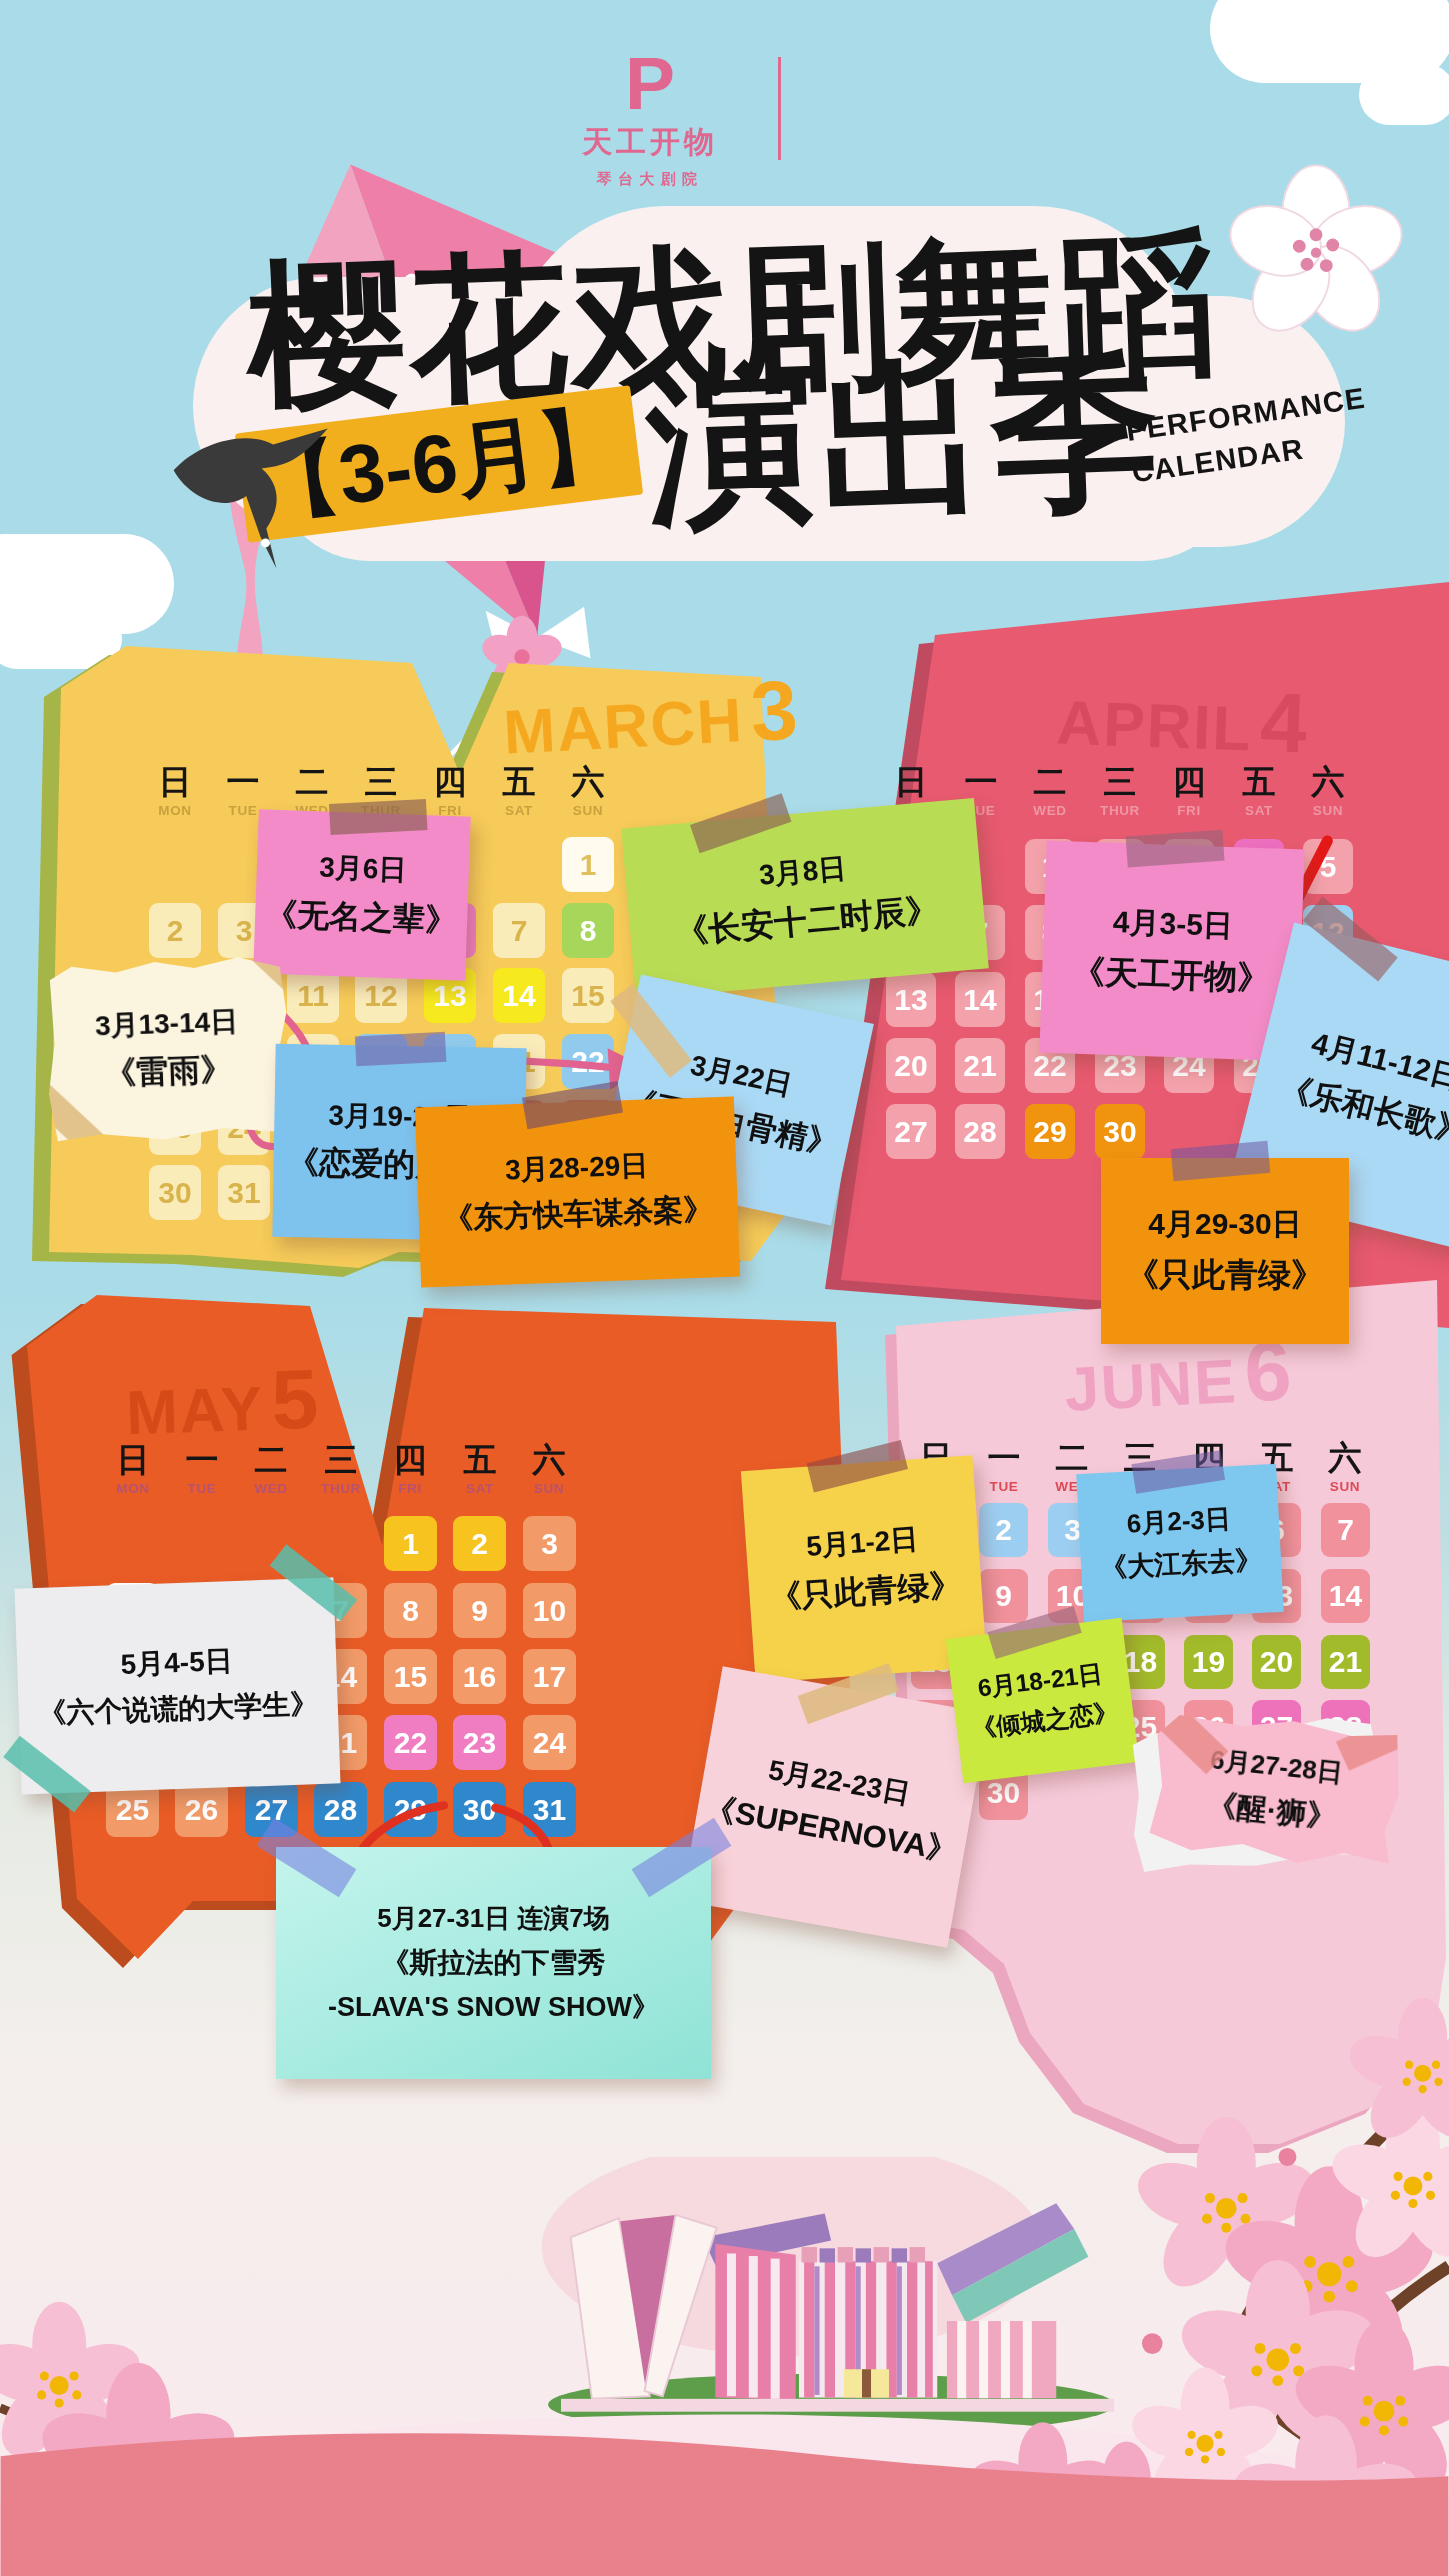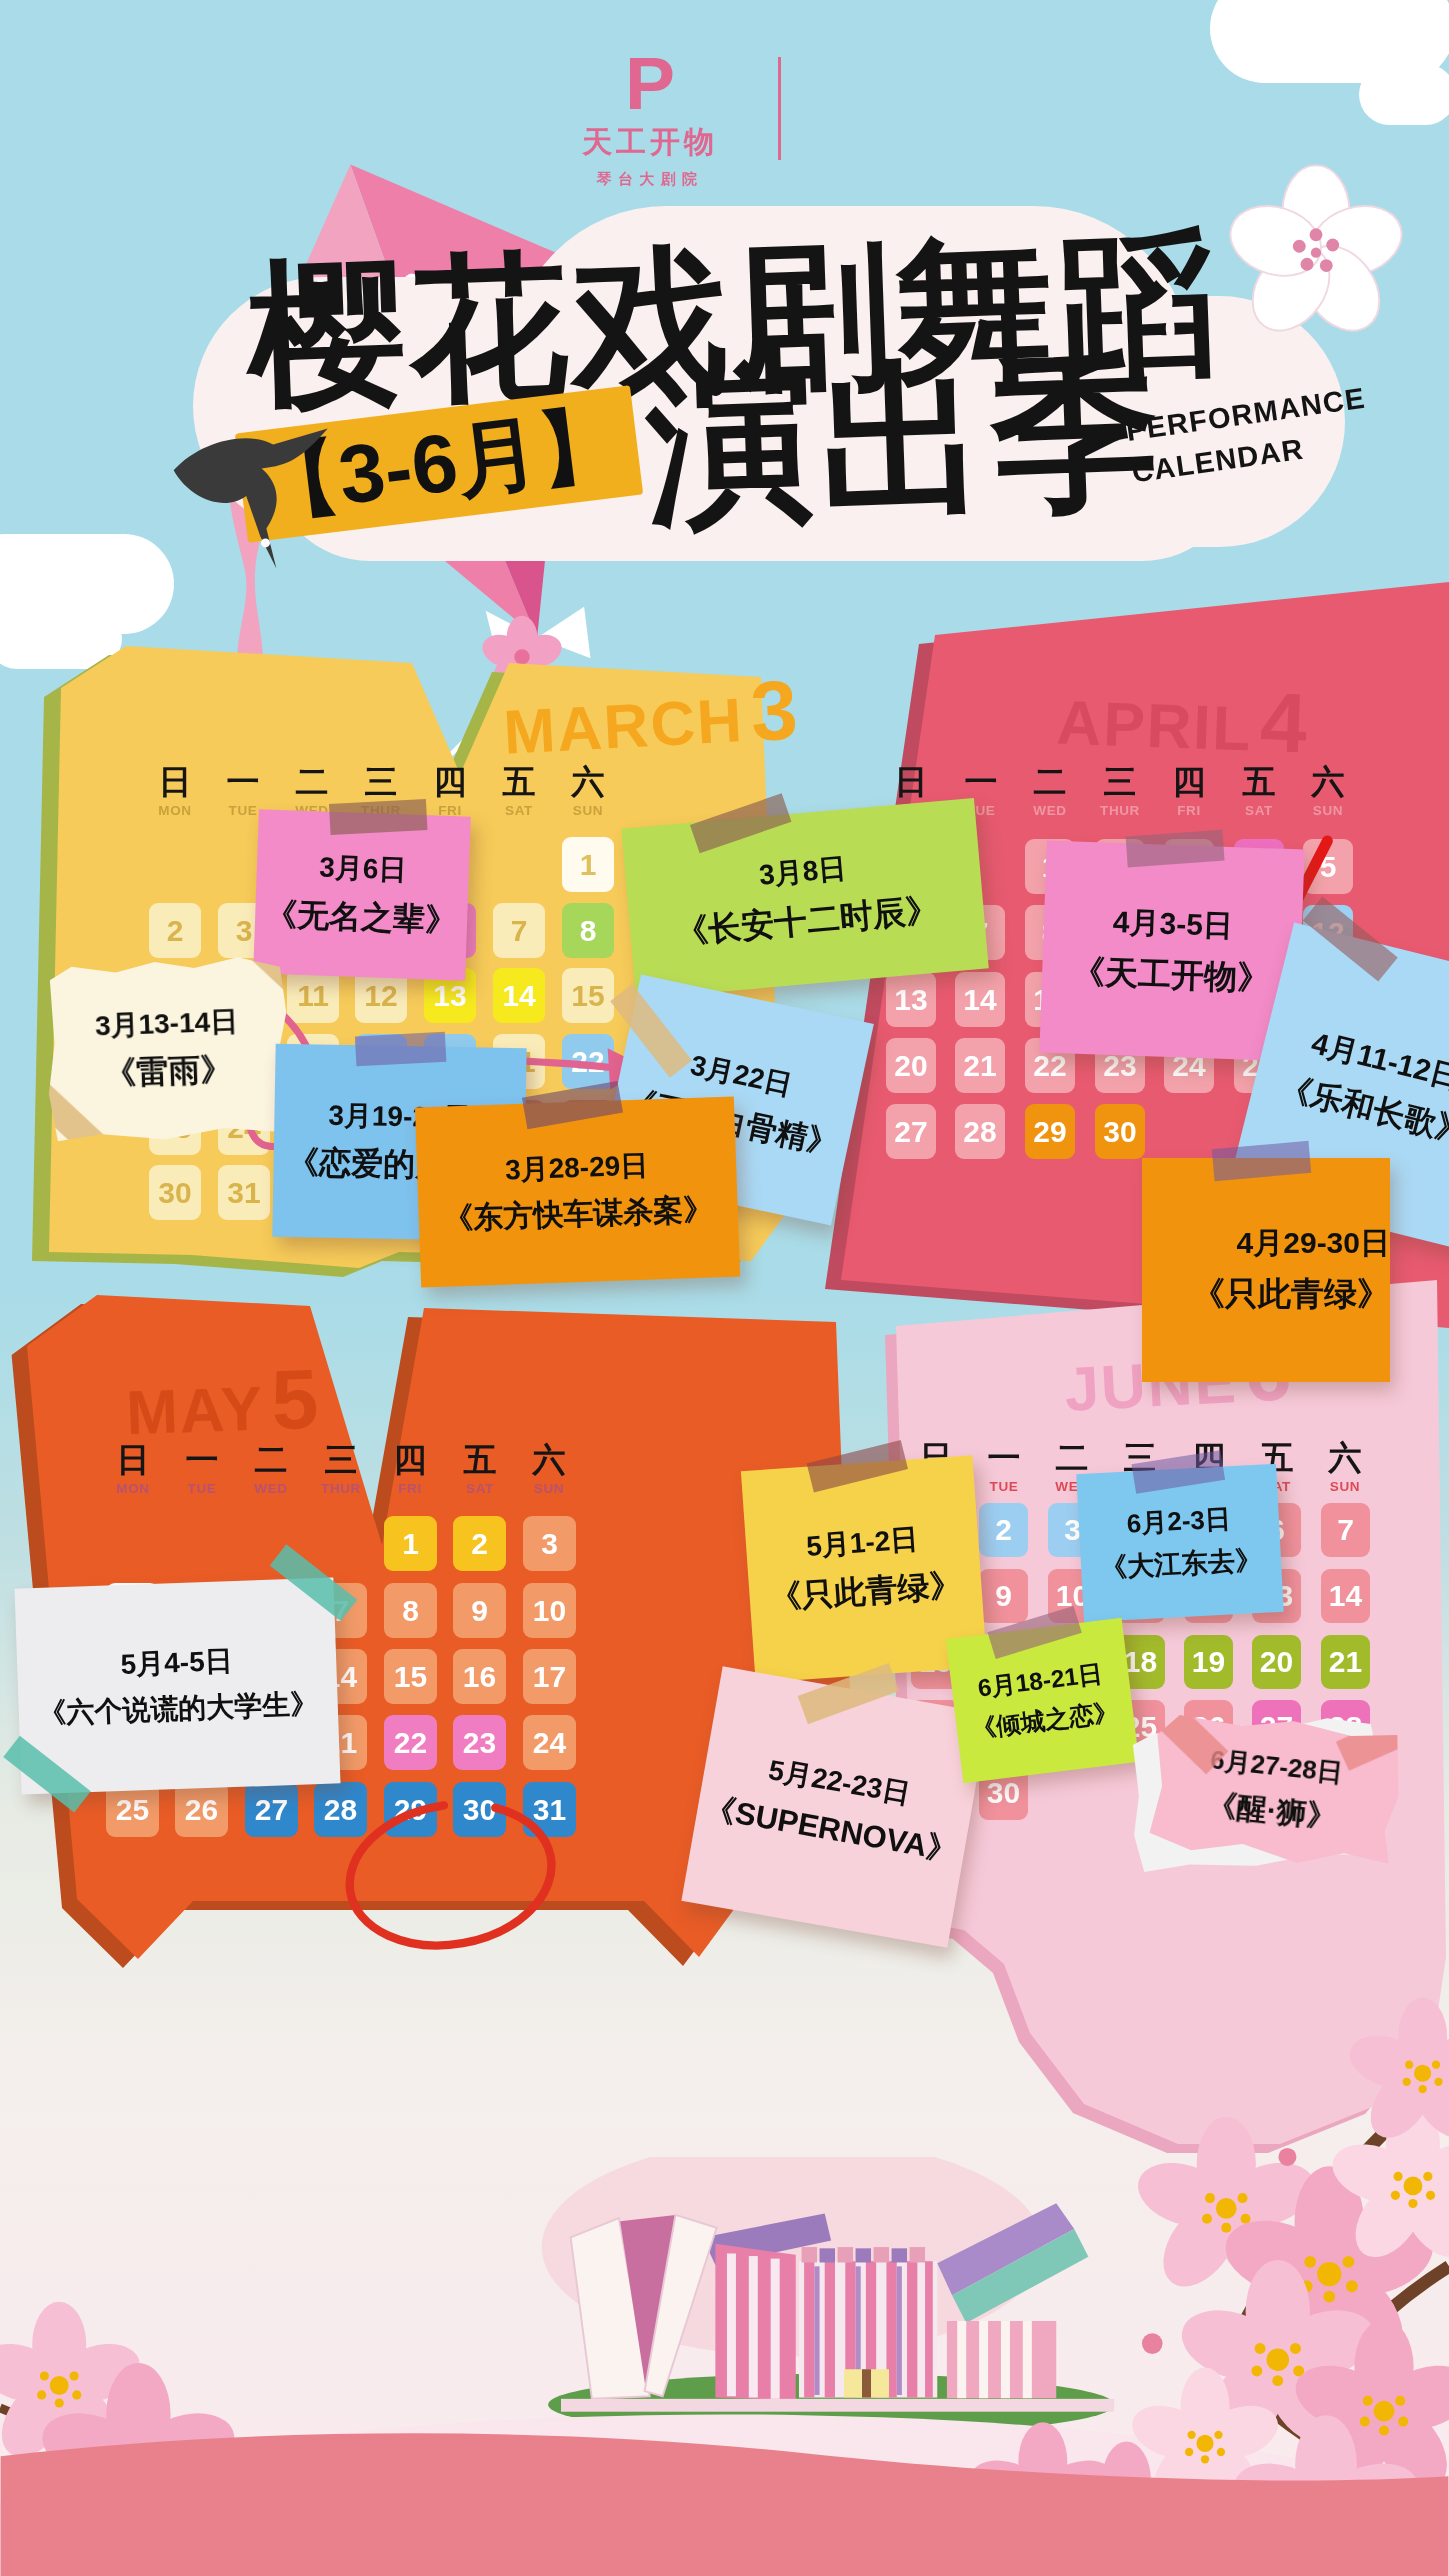--- a/index.html
+++ b/index.html
@@ -472,40 +472,47 @@
       <div class="sticky s-pink" style="left: 1043px; top: 845px; width: 258px; height: 212px; transform: rotate(2deg);">
         <div class="tape" style="left: 80px; top: -11.6px; width: 97px; height: 31px; transform: rotate(-6deg); background: rgba(150, 98, 120, 0.6);"></div>
         <div class="date" style="font-size: 30px;">4月3-5日</div>
         <div class="stitle" style="font-size: 33px;">《天工开物》</div>
       </div>
       <div class="sticky s-lightblue" style="left: 1257px; top: 948px; width: 245px; height: 277px; transform: rotate(14deg);">
         <div class="tape" style="left: 9.7px; top: -13px; width: 97px; height: 31px; transform: rotate(25deg); background: rgba(150, 90, 90, 0.6);"></div>
         <div class="date" style="font-size: 30px;">4月11-12日</div>
         <div class="stitle" style="font-size: 32px;">《乐和长歌》</div>
       </div>
-      <div class="sticky s-orange" style="left: 1142px; top: 1158px; width: 248px; height: 224px; transform: rotate(0deg); align-items: flex-end;">
+      <div class="sticky s-orange" style="left: 1101px; top: 1158px; width: 248px; height: 186px; transform: rotate(0deg);">
         <div class="tape" style="left: 71px; top: -13px; width: 97px; height: 32px; transform: rotate(-5deg); background: rgba(110, 90, 160, 0.55);"></div>
         <div class="date" style="font-size: 30px;">4月29-30日</div>
         <div class="stitle" style="font-size: 33px;">《只此青绿》</div>
       </div>
       <div class="sticky s-yellow" style="left: 748px; top: 1463px; width: 232px; height: 212px; transform: rotate(-4deg);">
         <div class="tape" style="left: 68px; top: -11.6px; width: 97px; height: 30px; transform: rotate(-10deg); background: rgba(140, 70, 70, 0.6);"></div>
         <div class="date" style="font-size: 28px;">5月1-2日</div>
         <div class="stitle" style="font-size: 32px;">《只此青绿》</div>
       </div>
       <div class="sticky s-gray" style="left: 18px; top: 1583px; width: 319px; height: 206px; transform: rotate(-2deg);">
         <div class="tape" style="left: 254px; top: -9px; width: 90px; height: 27px; transform: rotate(40deg); background: rgba(88, 190, 172, 0.85);"></div>
         <div class="tape" style="left: -19.3px; top: 173px; width: 90px; height: 27px; transform: rotate(40deg); background: rgba(88, 190, 172, 0.85);"></div>
         <div class="date" style="font-size: 28px;">5月4-5日</div>
         <div class="stitle" style="font-size: 28px;">《六个说谎的大学生》</div>
       </div>
       <div class="sticky s-pinklight" style="left: 700px; top: 1688px; width: 270px; height: 238px; transform: rotate(10deg);">
         <div class="tape" style="left: 80px; top: -10.3px; width: 97px; height: 30px; transform: rotate(-30deg); background: rgba(222, 186, 126, 0.85);"></div>
         <div class="date" style="font-size: 28px;">5月22-23日</div>
         <div class="stitle" style="font-size: 31px;">《SUPERNOVA》</div>
+      </div>
+      <div class="sticky s-cyan" style="left: 276px; top: 1847px; width: 435px; height: 232px; transform: rotate(0deg);">
+        <div class="tape" style="left: -18px; top: -6.4px; width: 97px; height: 33px; transform: rotate(32deg); background: rgba(120, 130, 225, 0.6);"></div>
+        <div class="tape" style="left: 357px; top: -6.4px; width: 97px; height: 33px; transform: rotate(-32deg); background: rgba(120, 130, 225, 0.6);"></div>
+        <div class="date" style="font-size: 26px;">5月27-31日  连演7场</div>
+        <div class="stitle" style="font-size: 28px;">《斯拉法的下雪秀</div>
+        <div class="stitle" style="font-size: 27px;">-SLAVA'S SNOW SHOW》</div>
       </div>
       <div class="sticky s-blue2" style="left: 1080px; top: 1469px; width: 200px; height: 148px; transform: rotate(-3deg);">
         <div class="tape" style="left: 57px; top: -11.6px; width: 90px; height: 30px; transform: rotate(-6deg); background: rgba(110, 90, 160, 0.55);"></div>
         <div class="date" style="font-size: 26px;">6月2-3日</div>
         <div class="stitle" style="font-size: 27px;">《大江东去》</div>
       </div>
       <div class="sticky s-greenyellow" style="left: 954px; top: 1628px; width: 177px; height: 145px; transform: rotate(-7deg);">
         <div class="tape" style="left: 44px; top: -10.3px; width: 90px; height: 28px; transform: rotate(-10deg); background: rgba(150, 98, 120, 0.6);"></div>
         <div class="date" style="font-size: 24.5px;">6月18-21日</div>
         <div class="stitle" style="font-size: 24.5px;">《倾城之恋》</div>

